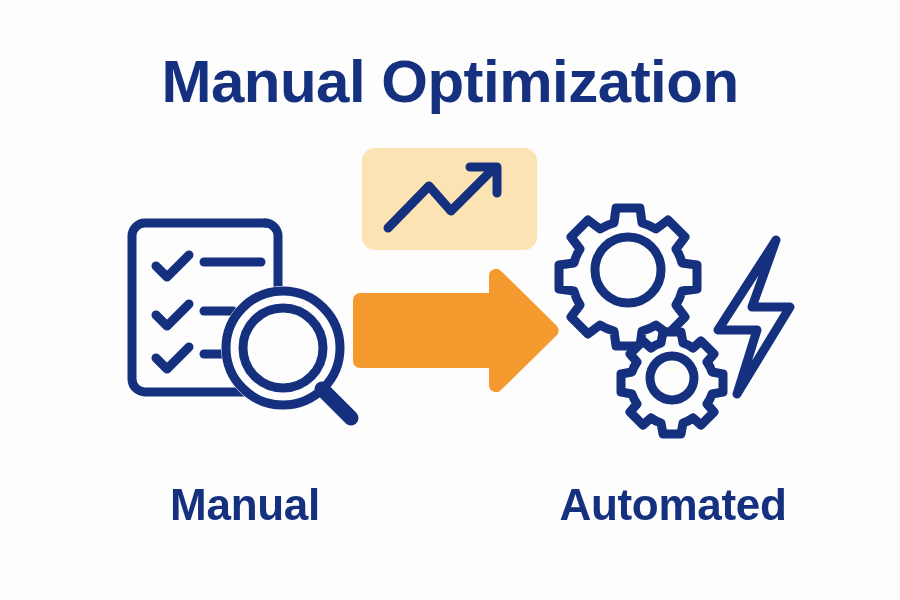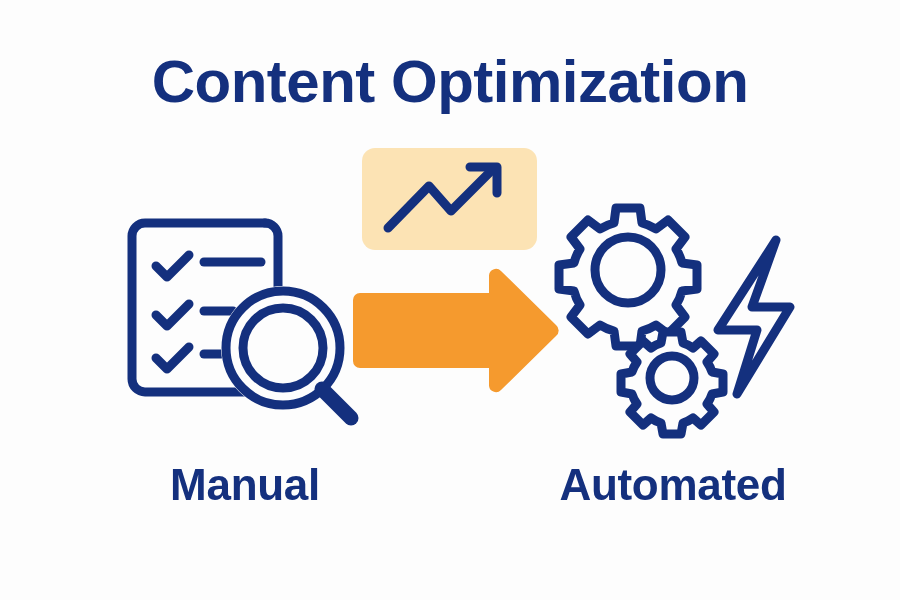--- a/index.html
+++ b/index.html
@@ -37,20 +37,21 @@
   .stage-label {
     position: absolute;
     font-family: "Liberation Sans", sans-serif;
     font-weight: bold;
     font-size: 44px;
     letter-spacing: -0.3px;
     color: #14307e;
     line-height: 1;
     white-space: nowrap;
     text-align: center;
+    margin-top: 20px;
   }
   .label-manual {
     left: 60px;
     top: 463px;
     width: 370px;
   }
   .label-automated {
     left: 488px;
     top: 463px;
     width: 370px;
@@ -61,21 +62,21 @@
     top: 0;
     width: 900px;
     height: 600px;
   }
 </style>
 </head>
 <body>
 
 <div id="infographic">
 
-  <div class="page-title">Content Optimization</div>
+  <div class="page-title">Manual Optimization</div>
 
   <svg class="svg-layer" viewBox="0 0 900 600" xmlns="http://www.w3.org/2000/svg">
 
     <g>
 
       <path d="M 265 223
                L 145 223
                A 13 13 0 0 0 132 236
                L 132 379
                A 13 13 0 0 0 145 392

